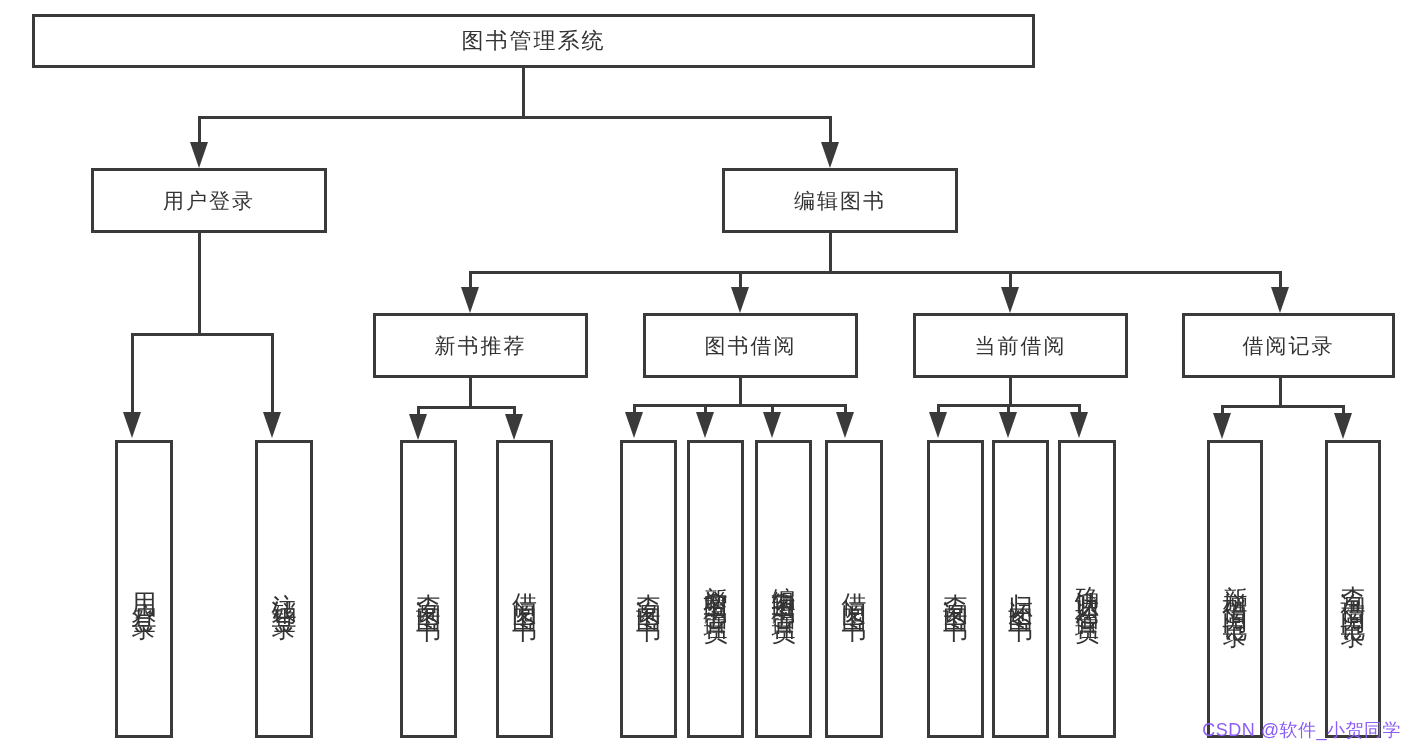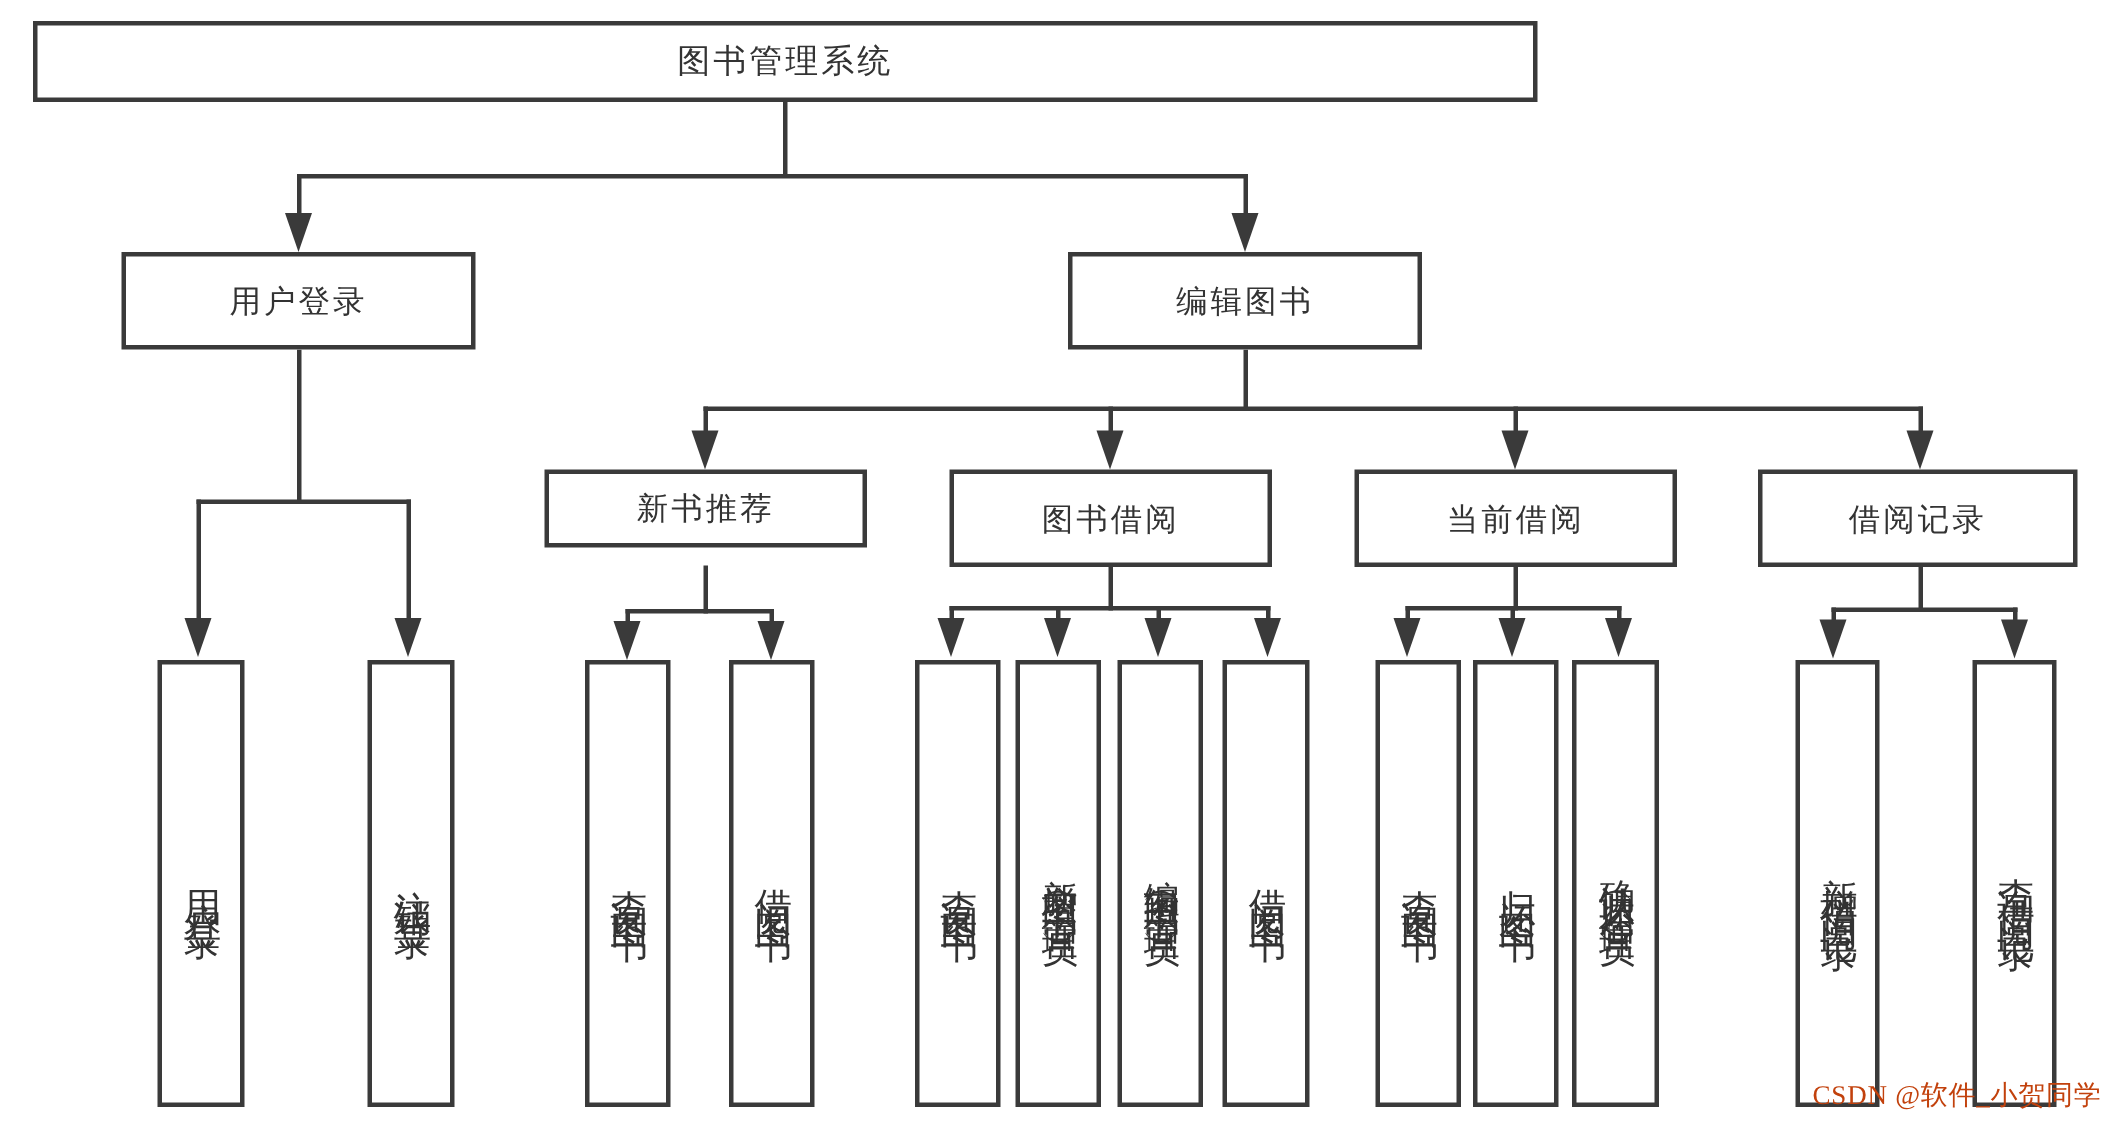--- a/index.html
+++ b/index.html
@@ -16,20 +16,21 @@
   }
   .box{
     position:absolute;
     box-sizing:border-box;
     border:3px solid var(--line);
     background:#ffffff;
     display:flex;
     align-items:center;
     justify-content:center;
     color:var(--text);
+    margin-left:10px;
   }
   .box.h span{
     font-size:21px;
     letter-spacing:2px;
     white-space:nowrap;
   }
   .box.root span{
     font-size:22px;
   }
   .box.v{overflow:hidden;}
@@ -55,24 +56,23 @@
     border-left:9px solid transparent;
     border-right:9px solid transparent;
     border-top:26px solid var(--line);
   }
   .watermark{
     position:absolute;
     right:4px;
     bottom:5px;
     font-size:18px;
     letter-spacing:0.5px;
-    color:#c2410c;
+    color:#8b5cf6;
     z-index:5;
     white-space:nowrap;
-    font-family:Liberation Serif, serif;
   }
 </style>
 </head>
 <body>
 
 <div class="canvas">
 
   <div class="ln" style="left:522px;top:68px;width:3px;height:50px"></div>
 
   <div class="ln" style="left:198px;top:116px;width:634px;height:3px"></div>
@@ -137,21 +137,21 @@
     <span>图书管理系统</span>
   </div>
 
   <div class="box h" style="left:81px;top:168px;width:236px;height:65px">
     <span>用户登录</span>
   </div>
   <div class="box h" style="left:712px;top:168px;width:236px;height:65px">
     <span>编辑图书</span>
   </div>
 
-  <div class="box h" style="left:363px;top:313px;width:215px;height:52px">
+  <div class="box h" style="left:363px;top:313px;width:215px;height:65px">
     <span>新书推荐</span>
   </div>
   <div class="box h" style="left:633px;top:313px;width:215px;height:65px">
     <span>图书借阅</span>
   </div>
   <div class="box h" style="left:903px;top:313px;width:215px;height:65px">
     <span>当前借阅</span>
   </div>
   <div class="box h" style="left:1172px;top:313px;width:213px;height:65px">
     <span>借阅记录</span>

